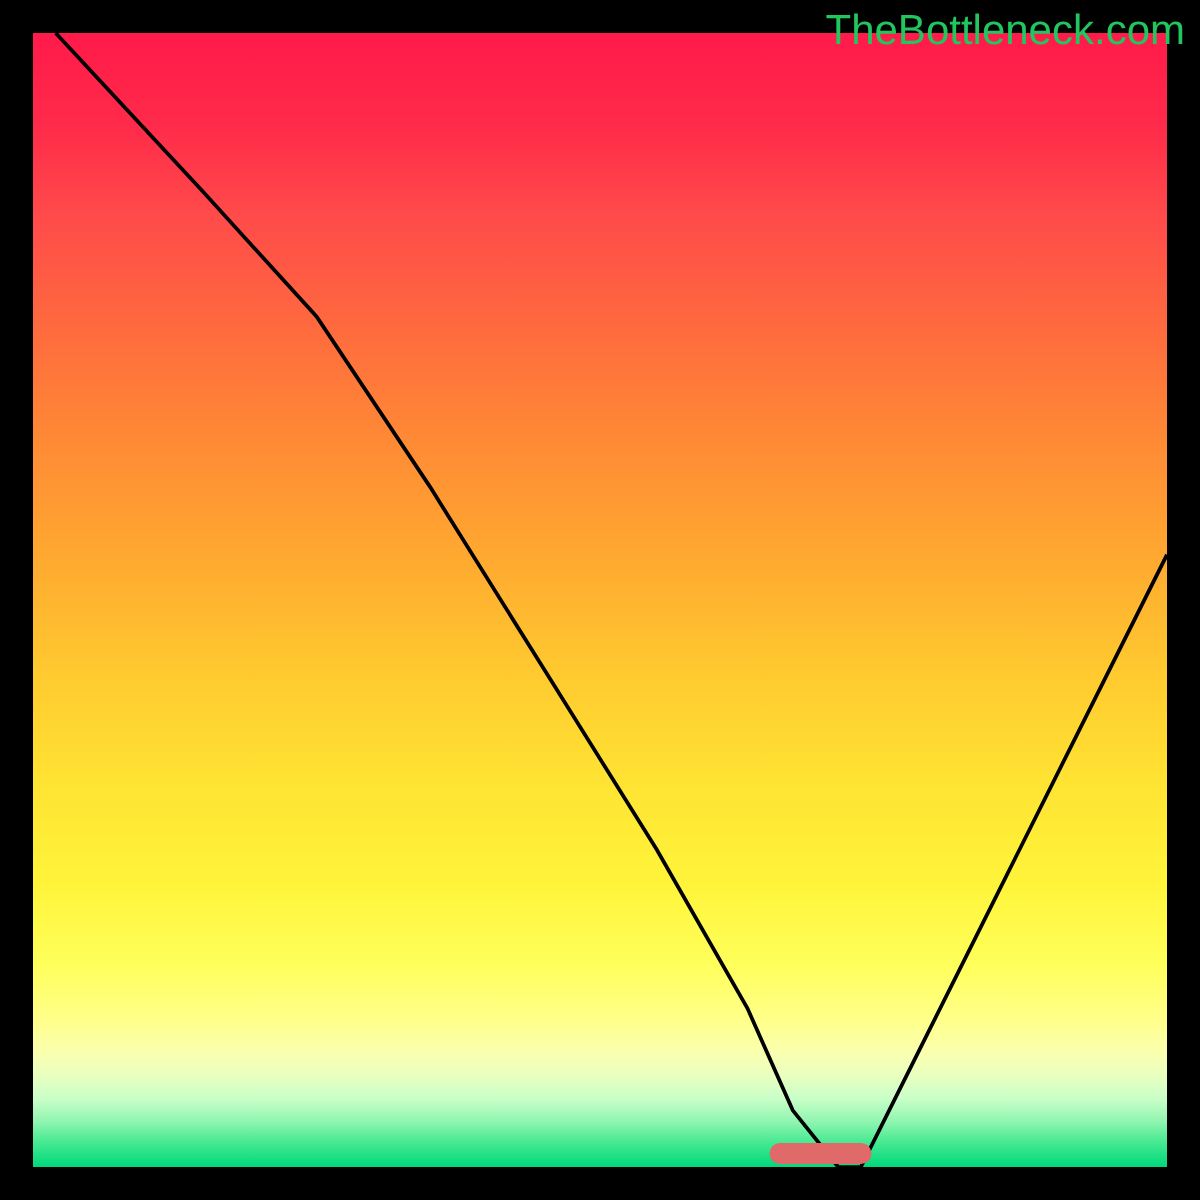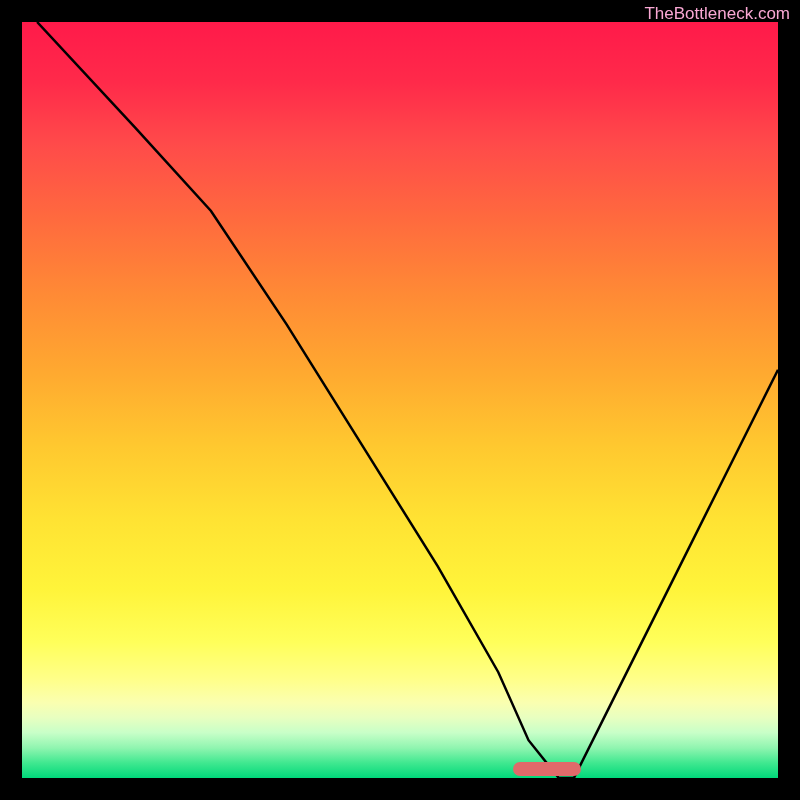--- a/index.html
+++ b/index.html
@@ -7,22 +7,22 @@
     width: 800px;
     height: 800px;
     background: #000;
     position: relative;
     font-family: Arial, sans-serif;
   }
   .watermark {
     position: absolute;
     top: 4px;
     right: 10px;
-    color: #f9a8d4;
-    font-size: 17px;
+    color: #22c55e;
+    font-size: 28px;
     font-weight: 500;
     z-index: 10;
   }
   .plot-area {
     position: absolute;
     left: 22px;
     top: 22px;
     width: 756px;
     height: 756px;
     background: linear-gradient(to bottom,

